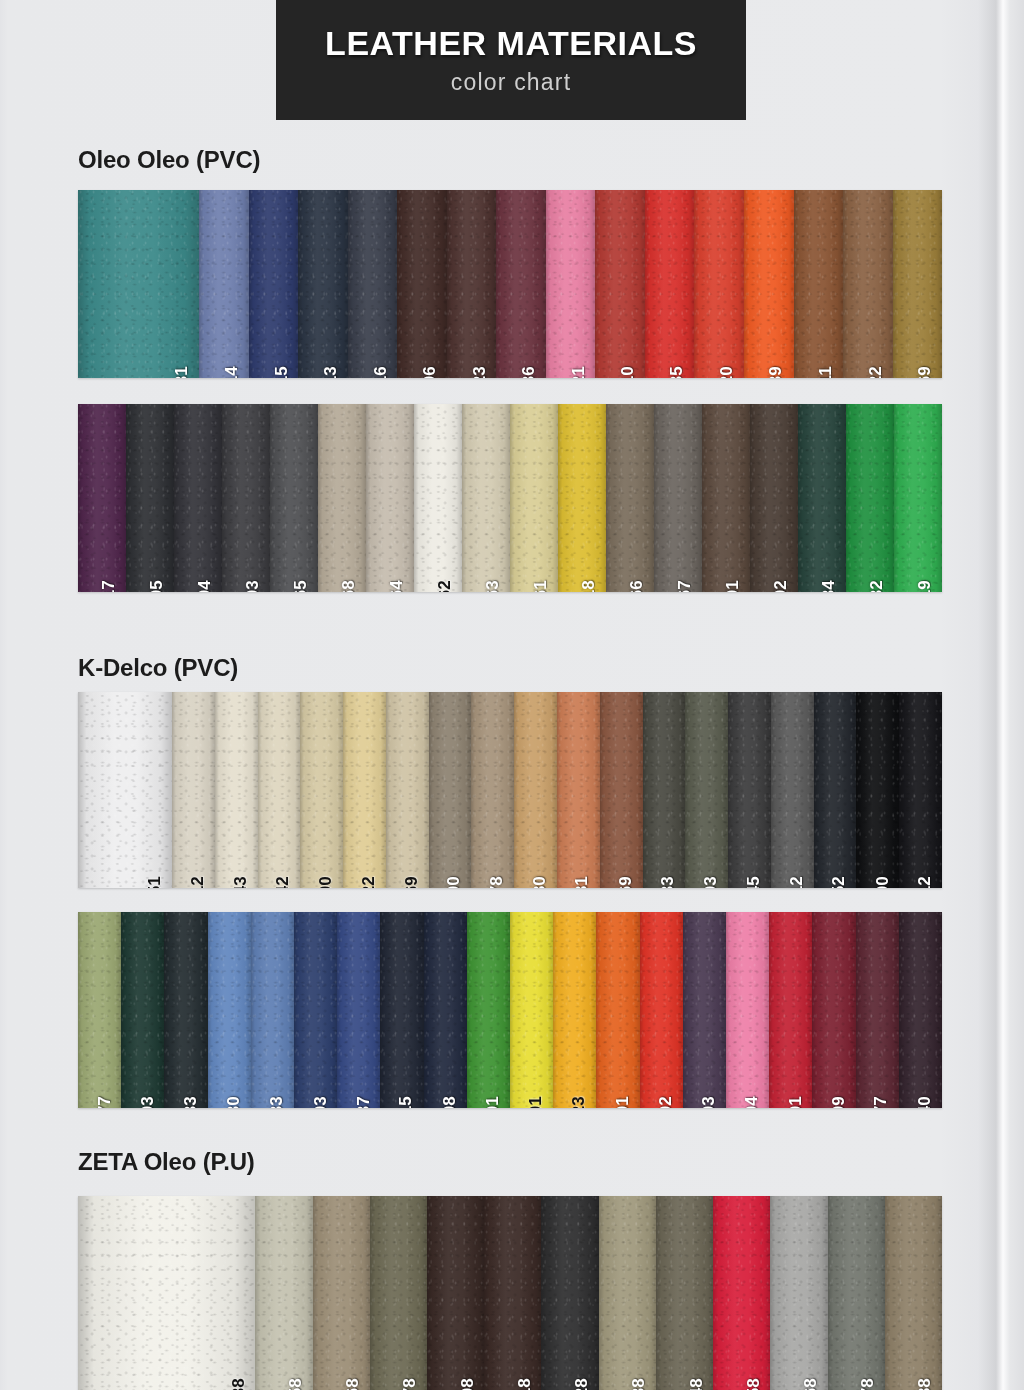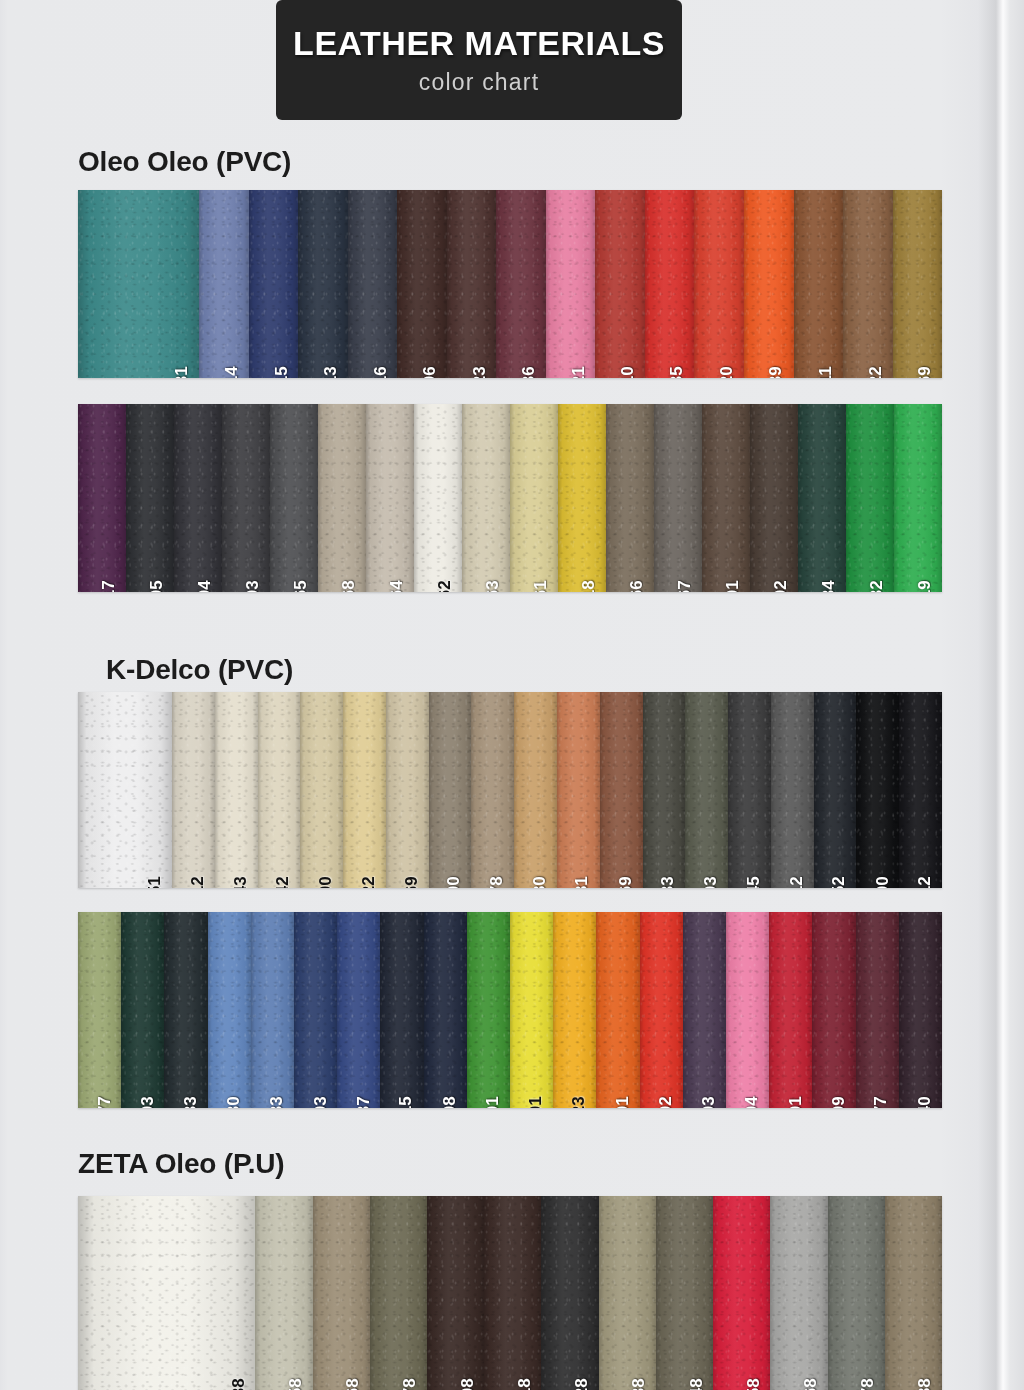--- a/index.html
+++ b/index.html
@@ -19,27 +19,26 @@
         #e3e4e7 0px, #e8e9eb 8px,
         #e9eaec 940px, #e4e5e8 978px,
         #d2d3d6 996px, #fbfbfc 1003px,
         #e6e7e9 1010px, #dddee1 1024px);
   }
 
   
   #banner {
     position: absolute;
     left: 276px; top: 0;
-    width: 406px; height: 120px;
+    width: 470px; height: 120px;
     background: #252525;
     display: flex;
     flex-direction: column;
     align-items: center;
     justify-content: center;
-    border-radius: 6px;
   }
   #banner-title {
     color: #ffffff;
     font-size: 34px;
     font-weight: bold;
     letter-spacing: 0.5px;
     line-height: 1;
     text-shadow: 1px 2px 3px rgba(0,0,0,0.55);
   }
   #banner-subtitle {
@@ -47,21 +46,21 @@
     font-size: 23px;
     font-weight: 300;
     letter-spacing: 1.2px;
     margin-top: 11px;
     line-height: 1;
   }
 
   
   .section { position: absolute; left: 78px; }
   .section-title {
-    font-size: 28px;
+    font-size: 24px;
     font-weight: bold;
     color: #1c1c1c;
     letter-spacing: -0.2px;
     margin-bottom: 11px;
     white-space: nowrap;
   }
   .swatch-row {
     display: flex;
     width: 864px;
     background: #cfcfcf;
@@ -128,21 +127,21 @@
 
   <div id="banner">
     <div id="banner-title">LEATHER MATERIALS</div>
     <div id="banner-subtitle">color chart</div>
   </div>
 
   <div id="sections-host">
       <div class="section" style="top: 146px;">
         <div class="section-title">Oleo Oleo (PVC)</div>
       </div>
-      <div class="section" style="top: 654px; margin-left: 28px;">
+      <div class="section" style="top: 654px;">
         <div class="section-title">K-Delco (PVC)</div>
       </div>
       <div class="section" style="top: 1148px;">
         <div class="section-title">ZETA Oleo (P.U)</div>
       </div>
     </div>
 
 <div class="swatch-row" style="position: absolute; left: 78px; top: 190px; height: 188px;">
       <div class="swatch" style="flex-grow: 2.45; background: rgb(60, 138, 138);">
         <div class="grain"></div>

